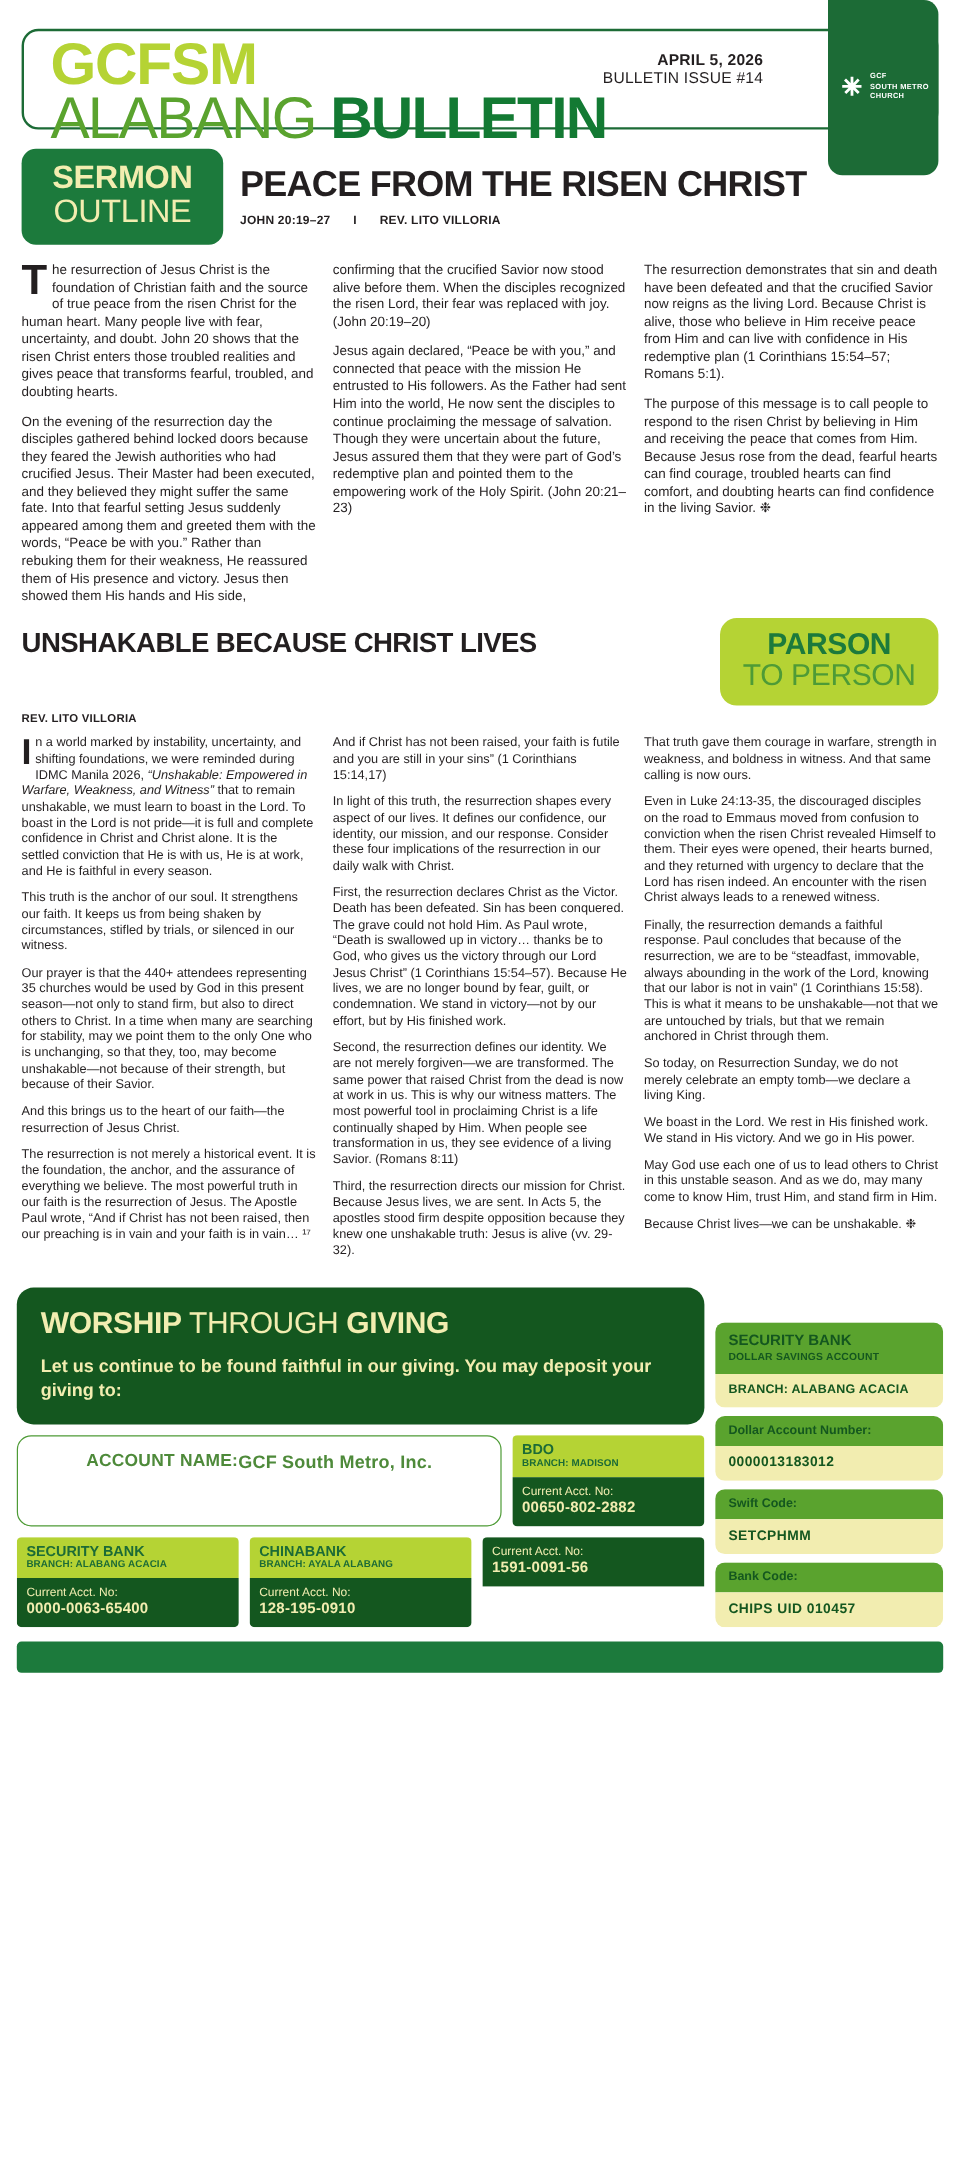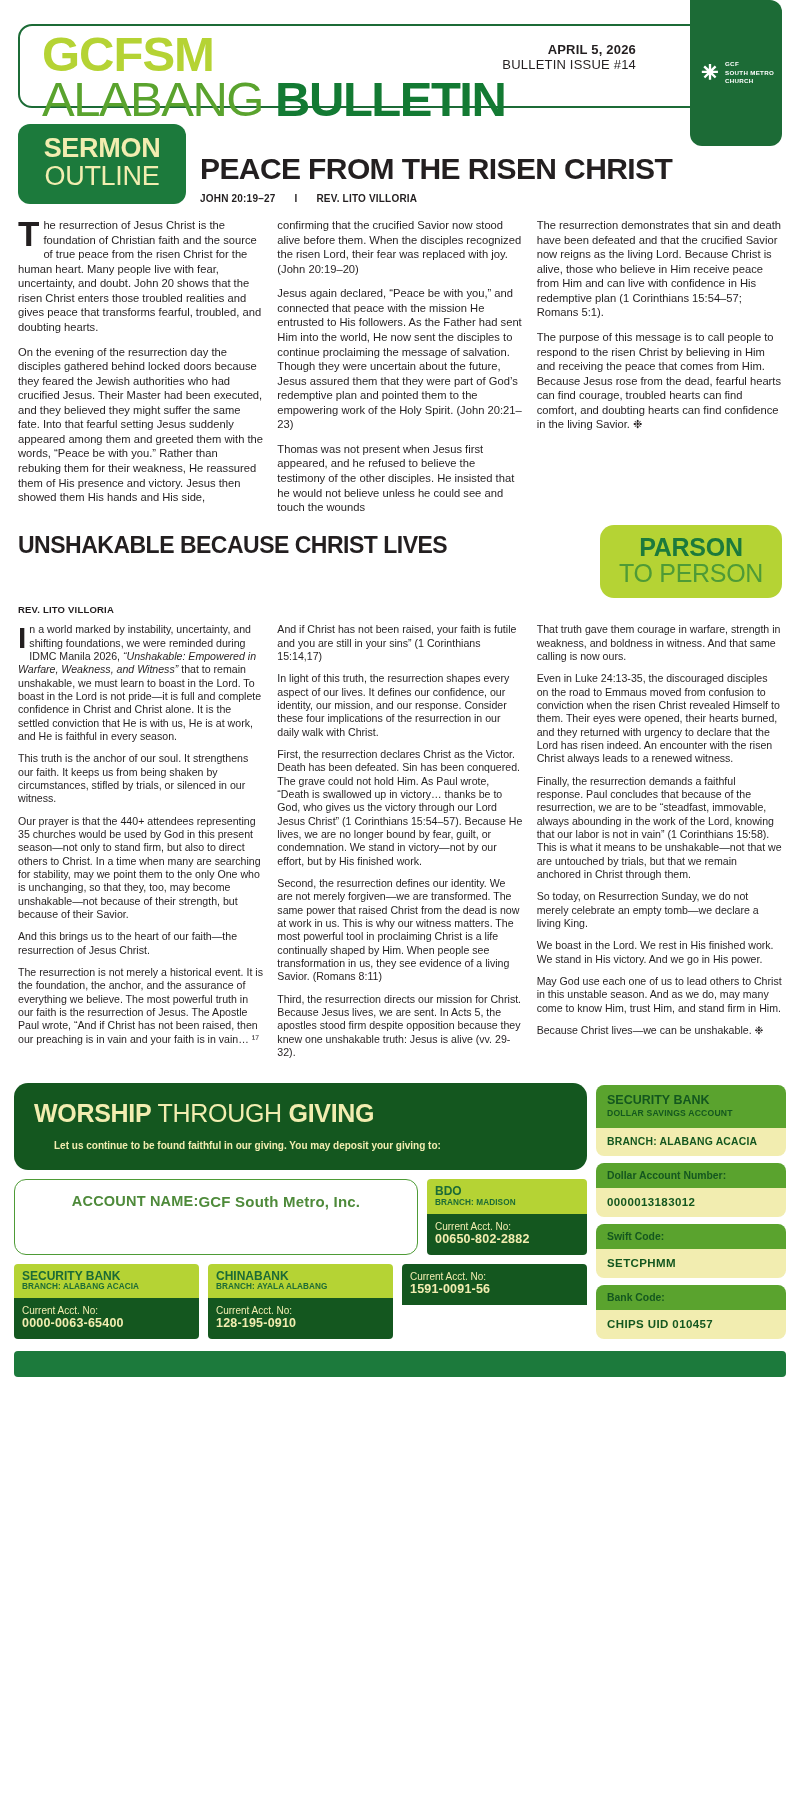--- a/index.html
+++ b/index.html
@@ -38,21 +38,21 @@
     position: absolute; right: -2px; top: -26px;
     width: 92px; height: 146px;
     background: #1c6b36; border-radius: 0 12px 12px 12px;
     display: flex; align-items: center; justify-content: flex-start;
     padding-left: 10px; gap: 5px;
   }
   .logo-mark { width: 20px; height: 20px; flex: 0 0 20px; }
   .logo-words { color: #fff; font-size: 6.2px; font-weight: bold; line-height: 1.35; letter-spacing: .3px; }
 
   
-  .sermon-head { margin: 16px 18px 0 18px; display: flex; gap: 14px; align-items: flex-end; }
+  .sermon-head { margin: 16px 18px 0 18px; display: flex; gap: 14px; align-items: center; }
   .badge-sermon {
     width: 168px; min-height: 80px; background: #1c7a3c; border-radius: 12px;
     padding: 11px 10px 12px 10px; text-align: center; flex: 0 0 168px;
   }
   .badge-sermon .b1 { color: #f2edb0; font-size: 27px; font-weight: bold; line-height: 1; letter-spacing: -.3px; }
   .badge-sermon .b2 { color: #f2edb0; font-size: 27px; line-height: 1.05; letter-spacing: -.3px; }
   .sermon-title { font-size: 30px; font-weight: bold; line-height: 1.04; letter-spacing: -.6px; }
   .sermon-meta { font-size: 10px; font-weight: bold; margin-top: 9px; letter-spacing: .2px; }
   .sermon-meta .sep { display: inline-block; margin: 0 16px; }
 
@@ -88,21 +88,21 @@
 
   
   .giving { margin: 14px 14px 0 14px; display: flex; gap: 9px; align-items: flex-end; }
   .giving-left { flex: 1 1 auto; }
   .giving-right { flex: 0 0 190px; }
   .give-banner {
     background: #14571f; border-radius: 14px; padding: 16px 20px 18px 20px;
   }
   .give-banner h2 { font-size: 25px; color: #f2edb0; font-weight: normal; letter-spacing: -.3px; }
   .give-banner h2 b { font-weight: bold; }
-  .give-banner p { margin-top: 11px; color: #f2edb0; font-size: 10px; font-weight: bold; line-height: 1.35; margin-left: 20px; }
+  .give-banner p { margin-top: 11px; color: #f2edb0; font-size: 15px; font-weight: bold; line-height: 1.35; }
 
   .acct-row { display: flex; gap: 9px; margin-top: 9px; align-items: stretch; }
   .acct-name {
     flex: 1 1 auto; border: 1.5px solid #4e9b36; border-radius: 12px;
     padding: 13px 16px; display: flex; flex-direction: row; justify-content: center;
   }
   .acct-name .lbl { font-size: 14.5px; font-weight: bold; color: #4e8a3a; letter-spacing: .2px; }
   .acct-name .val { font-size: 15px; font-weight: bold; color: #4e8a3a; letter-spacing: .2px; }
 
   .bank-card { flex: 0 0 160px; border-radius: 4px; overflow: hidden; }
@@ -170,21 +170,20 @@
   </div>
 
   <div class="cols3">
     <div class="col">
       <p class="dropcap">The resurrection of Jesus Christ is the foundation of Christian faith and the source of true peace from the risen Christ for the human heart. Many people live with fear, uncertainty, and doubt. John 20 shows that the risen Christ enters those troubled realities and gives peace that transforms fearful, troubled, and doubting hearts.</p>
       <p>On the evening of the resurrection day the disciples gathered behind locked doors because they feared the Jewish authorities who had crucified Jesus. Their Master had been executed, and they believed they might suffer the same fate. Into that fearful setting Jesus suddenly appeared among them and greeted them with the words, “Peace be with you.” Rather than rebuking them for their weakness, He reassured them of His presence and victory. Jesus then showed them His hands and His side,</p>
     </div>
     <div class="col">
       <p>confirming that the crucified Savior now stood alive before them. When the disciples recognized the risen Lord, their fear was replaced with joy. (John 20:19–20)</p>
       <p>Jesus again declared, “Peace be with you,” and connected that peace with the mission He entrusted to His followers. As the Father had sent Him into the world, He now sent the disciples to continue proclaiming the message of salvation. Though they were uncertain about the future, Jesus assured them that they were part of God’s redemptive plan and pointed them to the empowering work of the Holy Spirit. (John 20:21–23)</p>
-      <p>Thomas was not present when Jesus first appeared, and he refused to believe the testimony of the other disciples. He insisted that he would not believe unless he could see and touch the wounds</p>
     </div>
     <div class="col">
       <p>The resurrection demonstrates that sin and death have been defeated and that the crucified Savior now reigns as the living Lord. Because Christ is alive, those who believe in Him receive peace from Him and can live with confidence in His redemptive plan (1 Corinthians 15:54–57; Romans 5:1).</p>
       <p>The purpose of this message is to call people to respond to the risen Christ by believing in Him and receiving the peace that comes from Him. Because Jesus rose from the dead, fearful hearts can find courage, troubled hearts can find comfort, and doubting hearts can find confidence in the living Savior. ❉</p>
     </div>
   </div>
 
   <div class="parson-head">
     <div class="parson-title">
       <div>UNSHAKABLE BECAUSE CHRIST LIVES</div>

